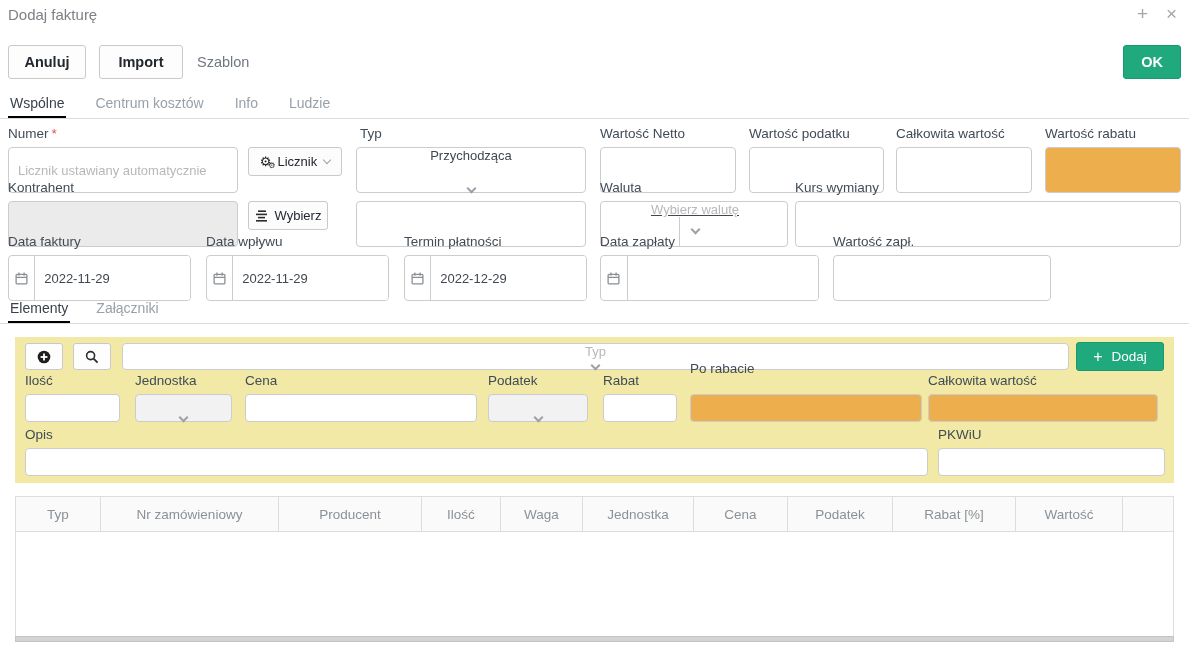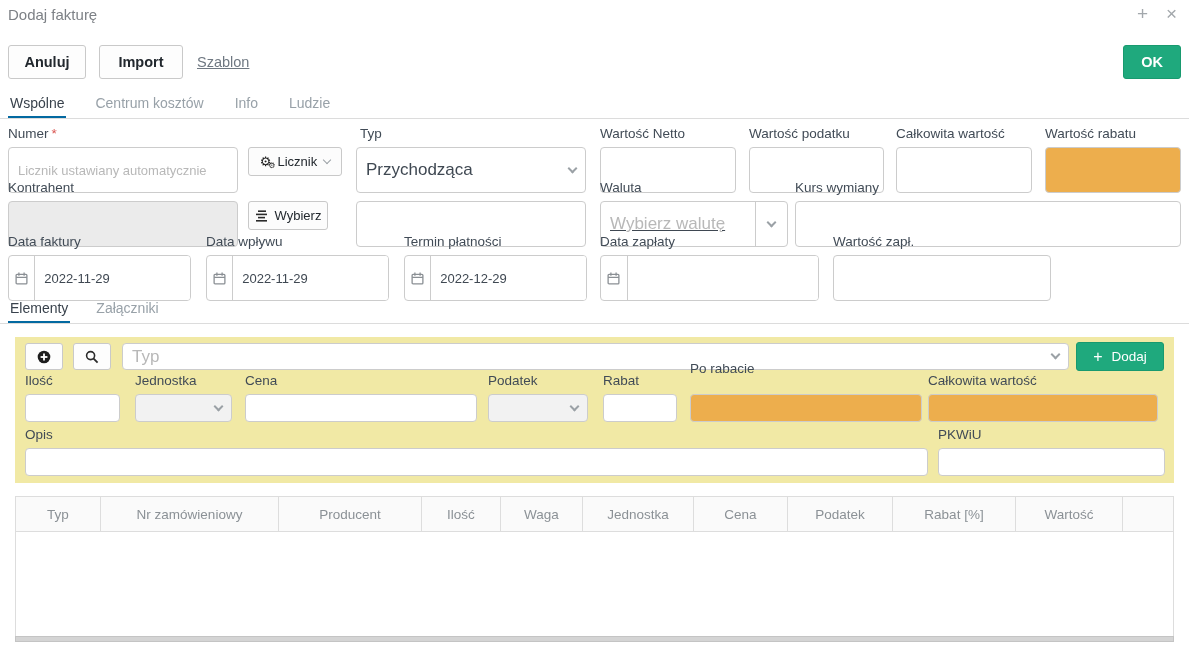--- a/index.html
+++ b/index.html
@@ -9,38 +9,38 @@
   .abs { position:absolute; }
 
   .win-title { font-size:15px; color:#7d8186; }
   .win-ico { font-size:19px; color:#a3a8ac; line-height:1; cursor:default; }
 
   .btn { display:flex; align-items:center; justify-content:center; background:#fdfdfd;
          border:1px solid #c9c9c9; border-radius:3px; color:#22282e; font-size:14.5px;
          font-weight:700; cursor:pointer; }
   .btn-sm { font-size:13px; font-weight:400; background:#fcfcfc; }
   .btn-green { background:#1fa97d; border:1px solid #189a6f; color:#fff; }
-  .link { font-size:14.5px; color:#6f7882; text-decoration:underline; cursor:pointer; }
+  .link { font-size:14.5px; color:#6f7882; cursor:pointer; }
 
   .tabrow { display:flex; align-items:flex-end; border-bottom:1px solid #dcdcdc; padding-left:8px; }
   .tab { font-size:14px; color:#98a1a8; padding:0 2px 7px 2px; cursor:pointer; white-space:nowrap; }
-  .tab.active { color:#39424c; border-bottom:2px solid #0369a1; padding-bottom:5px; }
+  .tab.active { color:#39424c; border-bottom:2px solid #000000; padding-bottom:5px; }
 
   .lbl { font-size:13.5px; color:#414b56; white-space:nowrap; }
   .req { color:#d9534f; margin-left:3px; }
 
   .inp { border:1px solid #ccc; border-radius:4px; background:#fff; font-size:13px; color:#3f4852;
          padding:0 9px; font-family:"Liberation Sans",sans-serif; outline:none; width:100%; height:100%; }
   .inp::placeholder { color:#b8b8b8; }
   .inp.disabled { background:#ebebeb; }
   .inp.orange { background:#edae4d; }
   .fld { height:46px; }
 
   .sel { display:flex; align-items:center; border:1px solid #ccc; border-radius:4px; background:#fff;
-         font-size:17px; color:#3f4852; padding:0 9px; cursor:pointer; }
+         font-size:13px; color:#3f4852; padding:0 2px; cursor:pointer;flex-direction:column; }
   .sel .ph { color:#b8b8b8; }
   .sel .grow { flex:1; }
   .sel.gray { background:#f2f2f2; }
   .chev { display:inline-block; width:7px; height:7px; border-right:2px solid #9ba1a6;
           border-bottom:2px solid #9ba1a6; transform:rotate(45deg); margin-top:-4px; }
   .chev.sm { width:6px; height:6px; border-width:1.5px; }
   .seg-chev { width:32px; height:100%; border-left:1px solid #ccc; display:flex; align-items:center;
               justify-content:center; cursor:pointer; }
 
   .dategrp { display:flex; border:1px solid #ccc; border-radius:4px; background:#fff; overflow:hidden; }

